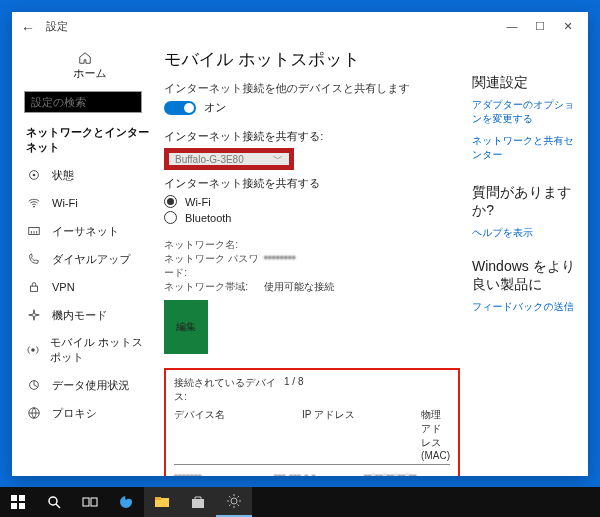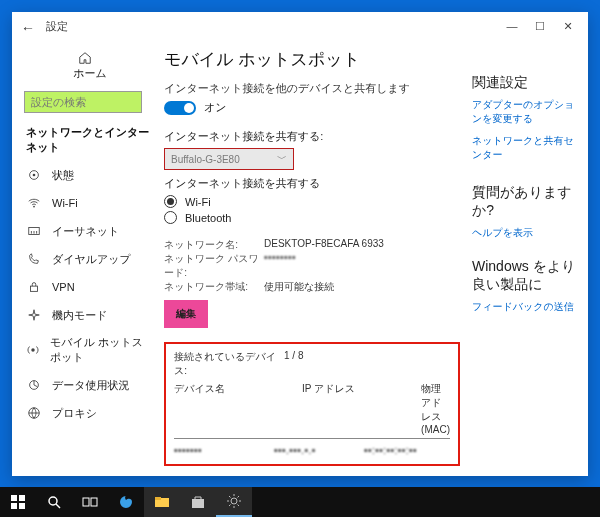--- a/index.html
+++ b/index.html
@@ -56,21 +56,21 @@
     color:#222;
     cursor:default;
   }
   .sb-item .icon { width:16px; height:16px; display:flex; align-items:center; justify-content:center; color:#444; }
   .sb-item .label { margin-left:10px; font-size:11px; }
   .sb-home { font-weight:400;flex-direction:column; }
   .searchbox {
     margin: 4px 10px 6px 12px;
     display:flex; align-items:center;
     border:1px solid #999;
-    background:#bef264;
+    background:#000000;
     height:22px;
   }
   .searchbox input {
     flex:1; border:none; outline:none;
     font-size:11px; padding:0 6px;
     background:transparent; color:#666;
   }
   .sb-category {
     padding:6px 0 6px 14px;
     font-size:11px; font-weight:700; color:#111;
@@ -102,21 +102,21 @@
   }
   .toggle .track .knob {
     width:10px; height:10px; border-radius:50%; background:#fff;
     position:absolute; top:2px; right:2px;
   }
   .toggle .tlabel { margin-left:8px; font-size:11px; color:#222; }
   .subhead { font-size:11px; color:#222; margin:6px 0 4px 0; }
   .combo {
     width:130px; height:22px;
     background:#e8e8e8; color:#7a7a7a;
-    border:1px solid #b91c1c;
+    border:5px solid #b91c1c;
     display:flex; align-items:center; justify-content:space-between;
     padding:0 6px; font-size:10px;
   }
   .radio-group { margin-bottom:14px; }
   .radio {
     display:flex; align-items:center; margin:3px 0; font-size:11px; color:#222;
   }
   .radio .dot {
     width:13px; height:13px; border:1px solid #333; border-radius:50%;
     margin-right:8px; display:flex; align-items:center; justify-content:center;
@@ -125,22 +125,22 @@
   .kv { display:flex; font-size:10px; color:#333; margin:0 0; }
   .kv .k { width:100px; color:#555; }
   .kv .v { color:#333; }
   .kv .v.obscured {
     filter: blur(1.3px);
     letter-spacing: 0.5px;
     color:#222;
   }
   .editbtn {
     margin:6px 0 10px 0;
-    background:#ec4899; border:none; padding:7px 12px;
-    font-size:10px; color:#222;font-weight:bold;
+    background:#15803d; border:none; padding:20px 12px;
+    font-size:10px; color:#222;
   }
   .redbox {
     border:2px solid #e11b10;
     padding:6px 8px 8px 8px;
     margin: 4px 8px 12px 0;
   }
   .devcount { display:flex; font-size:10px; color:#333; margin-bottom:4px; }
   .devcount .k { width:110px; }
   .devhead {
     display:flex; font-size:10px; color:#333;
@@ -311,21 +311,20 @@
             <span>Wi-Fi</span>
           </div>
           <div class="radio">
             <span class="dot"></span>
             <span>Bluetooth</span>
           </div>
         </div>
 
         <div class="kv">
             <span class="k">ネットワーク名:</span>
-            <span class="v">DESKTOP-F8ECAFA 6933</span>
           </div>
         <div class="kv">
             <span class="k">ネットワーク パスワード:</span>
             <span class="v obscured">••••••••</span>
           </div>
         <div class="kv">
             <span class="k">ネットワーク帯域:</span>
             <span class="v">使用可能な接続</span>
           </div>
         <button class="editbtn">編集</button>

